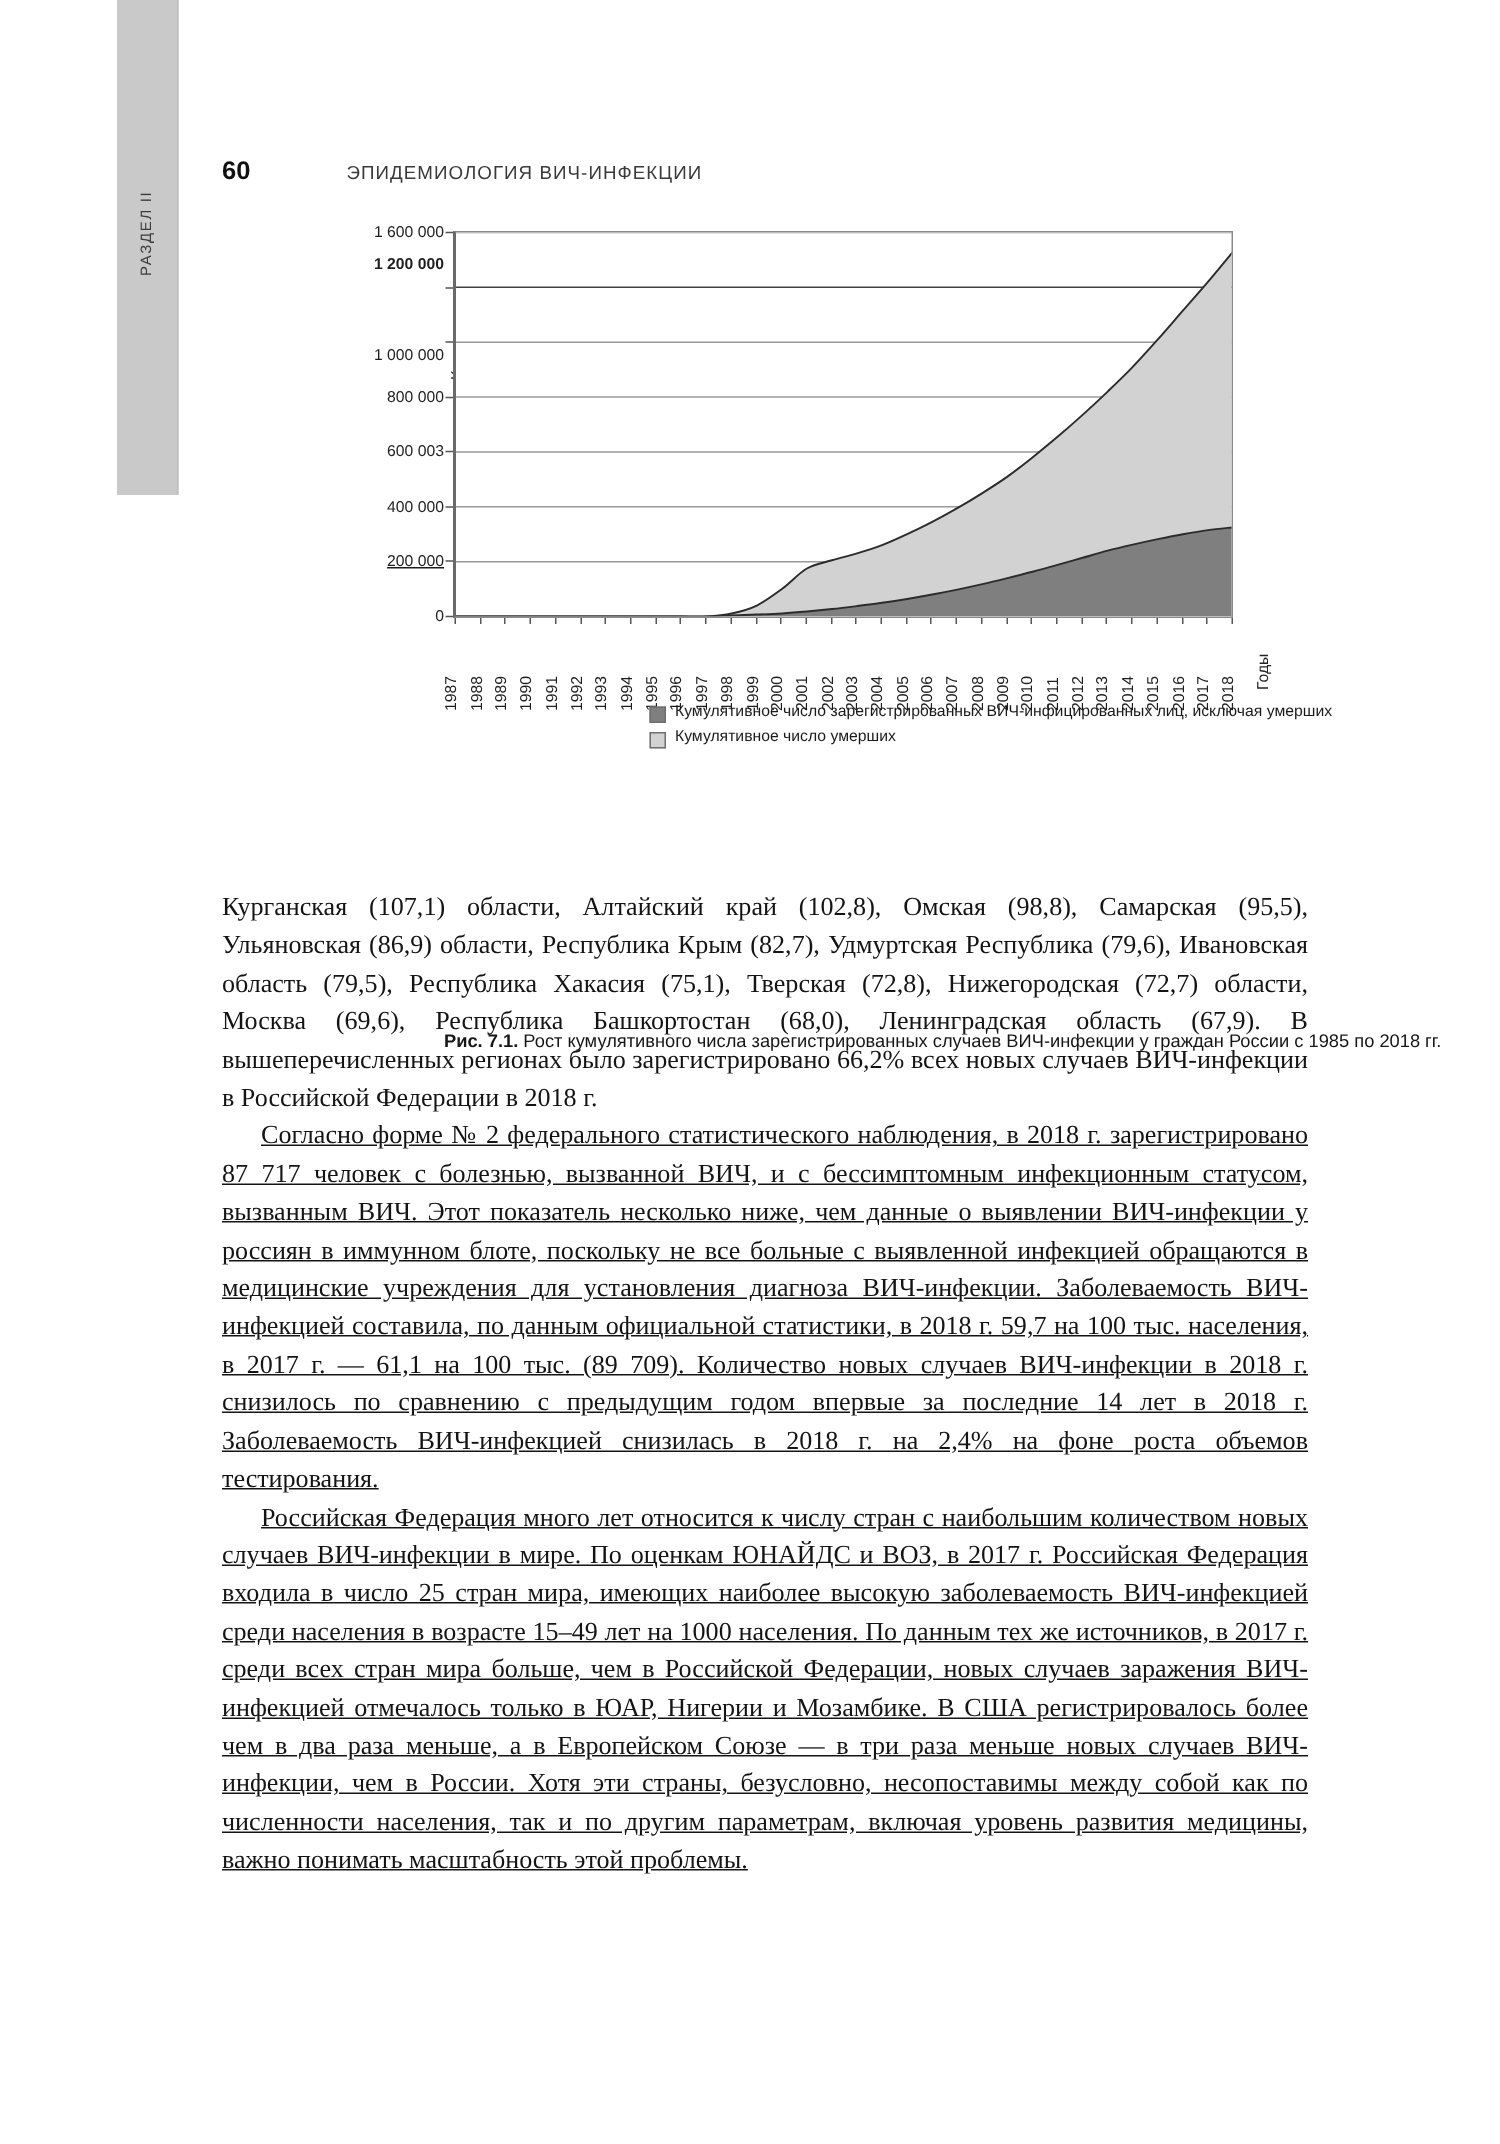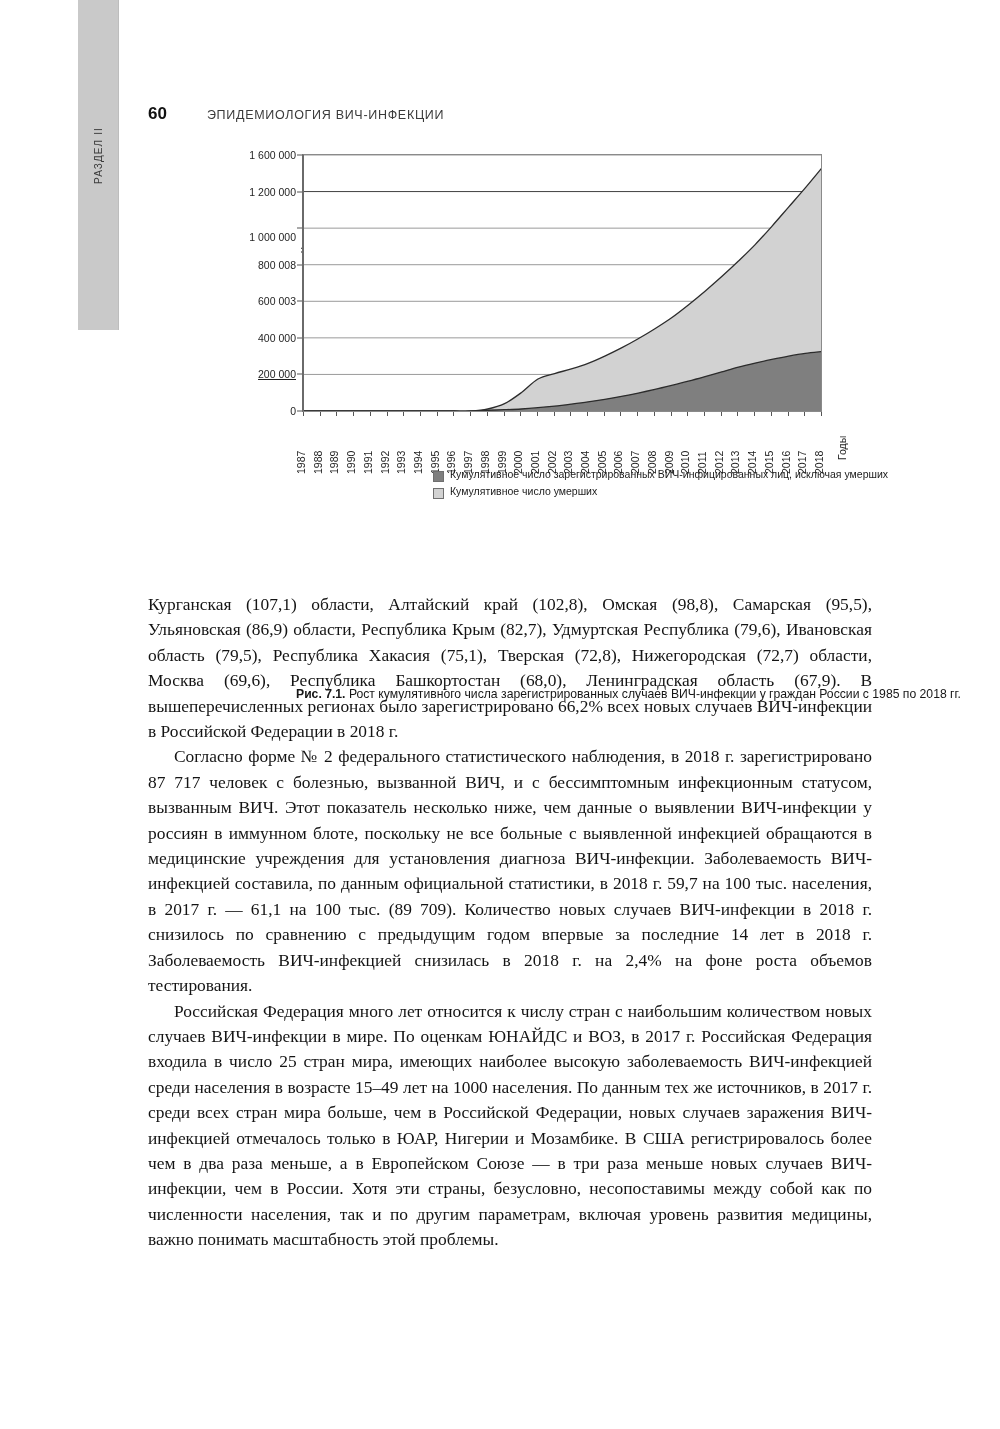--- a/index.html
+++ b/index.html
@@ -39,21 +39,21 @@
     color: #3b3b3b;
   }
 
   
   #running-head {
     position: absolute;
     left: 148px;
     top: 104px;
     display: flex;
     align-items: baseline;
-    gap: 40px;
+    gap: 64px;
   }
   #folio {
     font-family: "Liberation Sans", sans-serif;
     font-weight: bold;
     font-size: 17px;
     color: #111;
   }
   #running-title {
     font-family: "Liberation Sans", sans-serif;
     font-size: 12.5px;
@@ -210,21 +210,21 @@
   .para {
     font-family: "Liberation Serif", serif;
     font-size: 17.4px;
     line-height: 25.4px;
     text-align: justify;
     text-justify: inter-word;
     margin: 0 0 0 0;
     color: #141414;
     hyphens: manual;
   }
-  .para.indent { text-indent: 26px; }
+  .para.indent { text-indent: 26px; text-decoration: underline; }
 </style>
 </head>
 <body>
 
 <div id="section-tab">
   <div id="section-tab-label">РАЗДЕЛ II</div>
 </div>
 
 <div id="running-head">
   <div id="folio">60</div>
@@ -233,25 +233,25 @@
 
 <div id="figure">
 
   <div id="chart-wrap">
 
     <div id="y-axis-title">Количество случаев</div>
 
     <div id="y-ticks">
         <div class="ytick" style="top: 1px;">1 600 000</div>
         <div class="ytick-mark" style="top: 1px;"></div>
-        <div class="ytick" style="top: 38px;">1 200 000</div>
+        <div class="ytick" style="top: 22px; font-weight: bold;">1 200 000</div>
         <div class="ytick-mark" style="top: 37.5714px;"></div>
         <div class="ytick" style="top: 83px;">1 000 000</div>
         <div class="ytick-mark" style="top: 74.1429px;"></div>
-        <div class="ytick" style="top: 110.714px;">800 008</div>
+        <div class="ytick" style="top: 110.714px;">800 000</div>
         <div class="ytick-mark" style="top: 110.714px;"></div>
         <div class="ytick" style="top: 147.286px;">600 003</div>
         <div class="ytick-mark" style="top: 147.286px;"></div>
         <div class="ytick" style="top: 183.857px;">400 000</div>
         <div class="ytick-mark" style="top: 183.857px;"></div>
         <div class="ytick" style="top: 220.429px; text-decoration: underline;">200 000</div>
         <div class="ytick-mark" style="top: 220.429px;"></div>
         <div class="ytick" style="top: 257px;">0</div>
         <div class="ytick-mark" style="top: 257px;"></div>
       </div>

